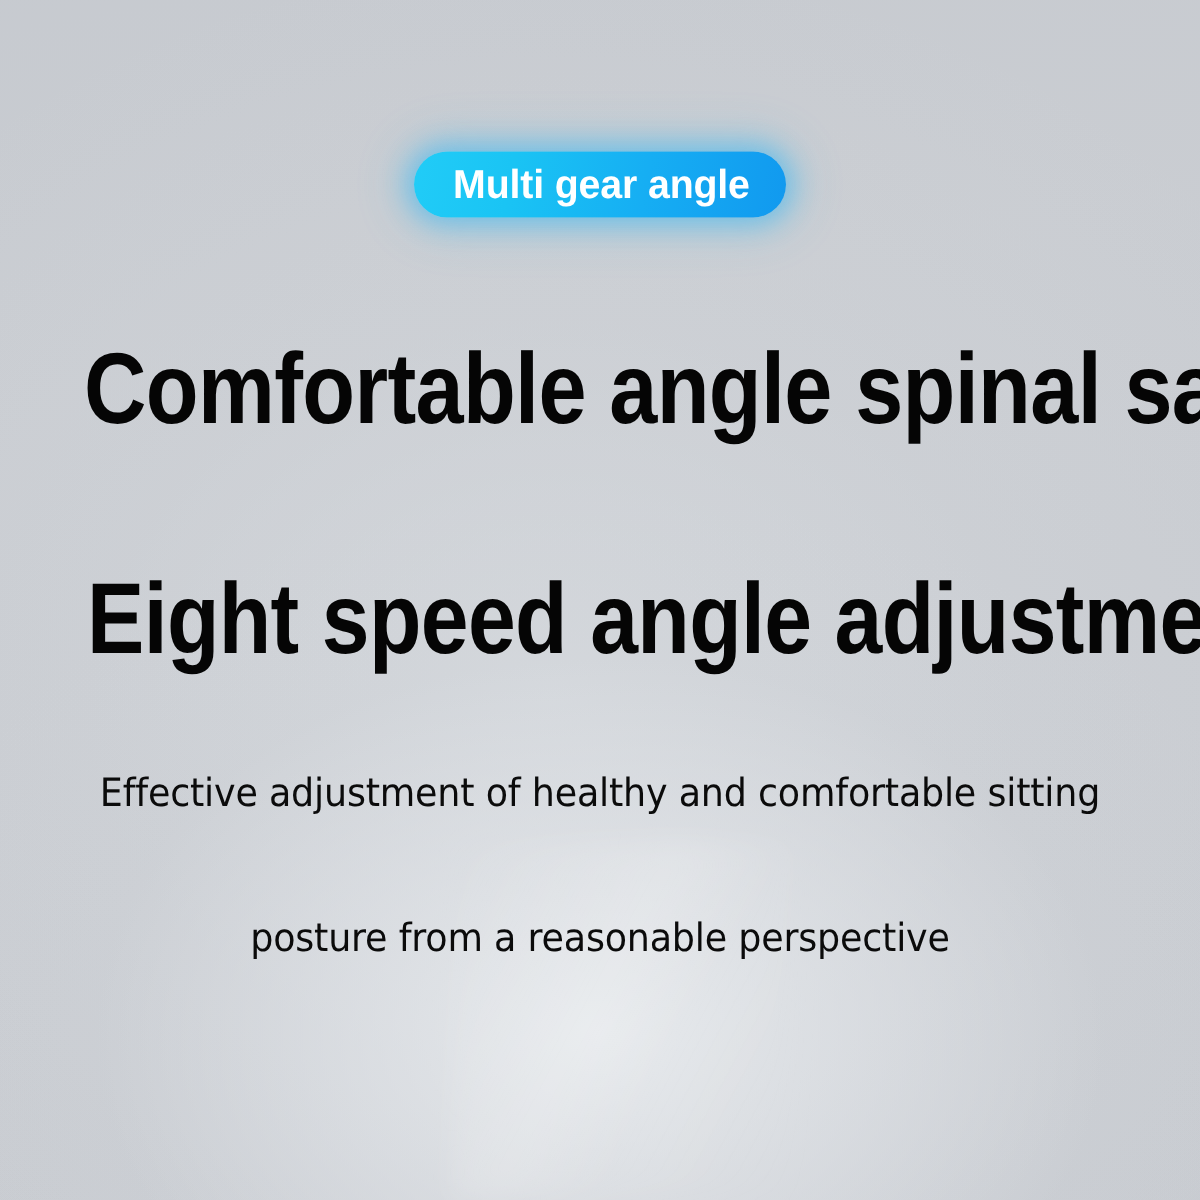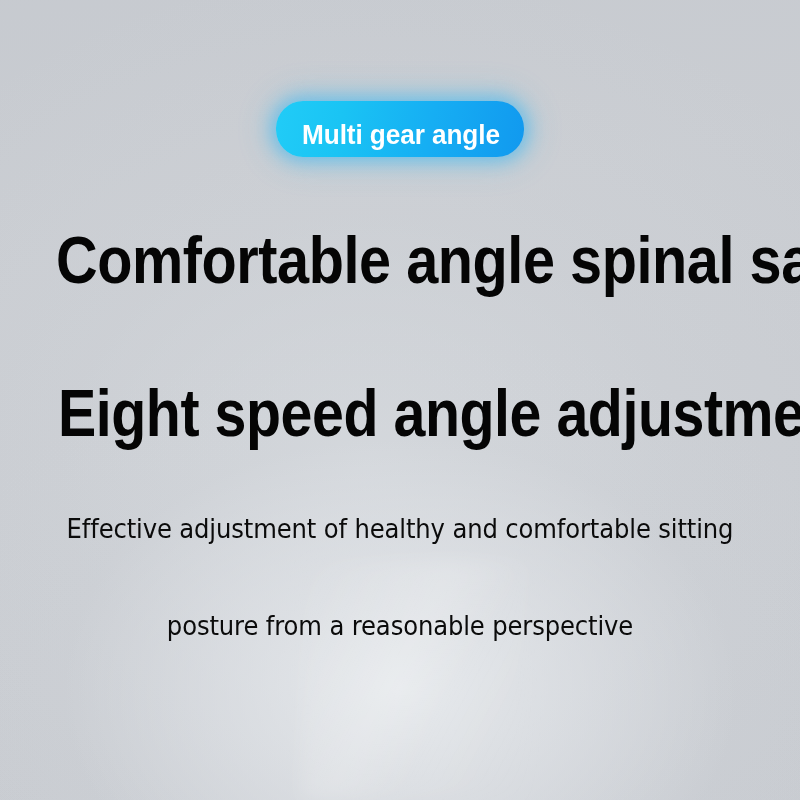--- a/index.html
+++ b/index.html
@@ -81,21 +81,21 @@
     display: flex;
     justify-content: center;
   }
 
   .badge {
     position: relative;
     display: inline-flex;
     align-items: center;
     justify-content: center;
     height: 44px;
-    padding: 12px 22px 0 23px;
+    padding: 0 22px 0 23px;
     border-radius: 27px;
     background: linear-gradient(100deg, #21ccf7 0%, #1ac4f4 26%, #16aef3 62%, #1199ef 100%);
     box-shadow:
       0 0 16px 5px rgba(40, 178, 244, 0.45),
       0 0 30px 10px rgba(60, 190, 248, 0.22);
   }
 
   .badge-label {
     color: #ffffff;
     font-family: "Liberation Sans", sans-serif;

